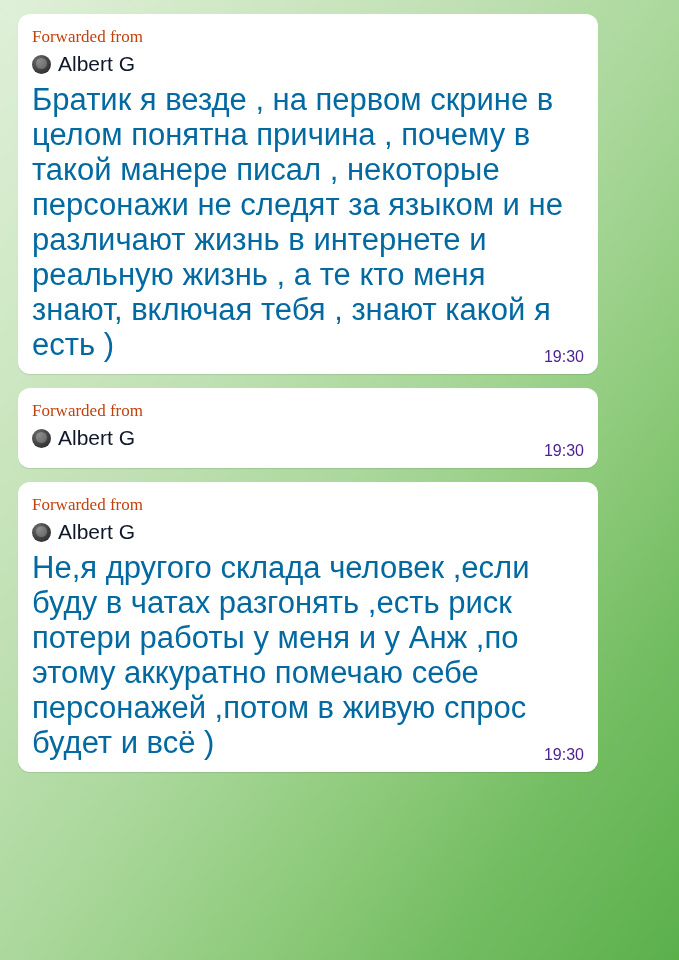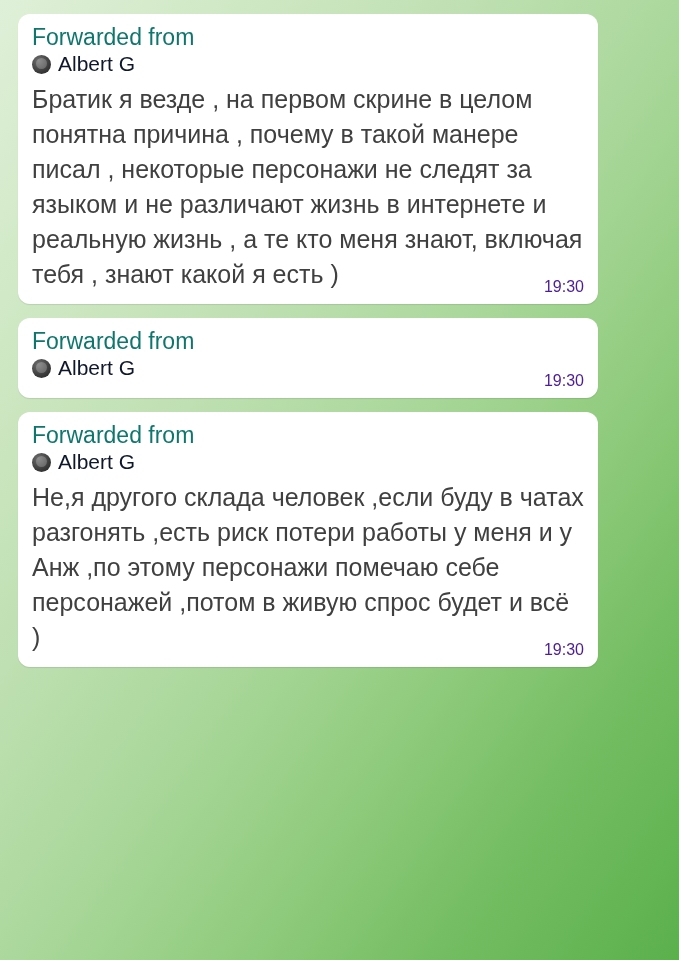--- a/index.html
+++ b/index.html
@@ -24,25 +24,26 @@
     position: relative;
     background: #ffffff;
     border-radius: 12px;
     margin: 0 0 14px 18px;
     width: 580px;
     box-sizing: border-box;
     padding: 10px 14px 12px 14px;
     box-shadow: 0 1px 1px rgba(0,0,0,0.10);
   }
   .fwd-label {
-    color: #0f766e;
-    font-size: 23px;
+    color: #c2410c;
+    font-size: 17px;
     line-height: 26px;
     margin-bottom: 2px;
     font-weight: 400;
+    font-family: Liberation Serif, serif;
   }
   .fwd-author {
     display: flex;
     align-items: center;
     margin-bottom: 6px;
   }
   .avatar {
     width: 19px;
     height: 19px;
     border-radius: 50%;
@@ -61,22 +62,22 @@
     border-radius: 50%;
     background: rgba(255,255,255,0.22);
   }
   .author-name {
     color: #0f172a;
     font-size: 21px;
     line-height: 24px;
     font-weight: 400;
   }
   .body-text {
-    color: #404040;
-    font-size: 25px;
+    color: #0369a1;
+    font-size: 31px;
     line-height: 35px;
     word-wrap: break-word;
     white-space: pre-wrap;
   }
   .time {
     position: absolute;
     right: 14px;
     bottom: 8px;
     color: #4c1d95;
     font-size: 16px;
@@ -110,17 +111,17 @@
     </div>
     <div class="time">19:30</div>
   </div>
 
   <div class="msg m3">
     <div class="fwd-label">Forwarded from</div>
     <div class="fwd-author">
       <span class="avatar"></span>
       <span class="author-name">Albert G</span>
     </div>
-    <div class="body-text">Не,я другого склада человек ,если буду в чатах разгонять ,есть риск потери работы у меня и у Анж ,по этому персонажи помечаю себе персонажей ,потом в живую спрос будет и всё )</div>
+    <div class="body-text">Не,я другого склада человек ,если буду в чатах разгонять ,есть риск потери работы у меня и у Анж ,по этому аккуратно помечаю себе персонажей ,потом в живую спрос будет и всё )</div>
     <div class="time">19:30</div>
   </div>
 
 </div>
 
 </body></html>

